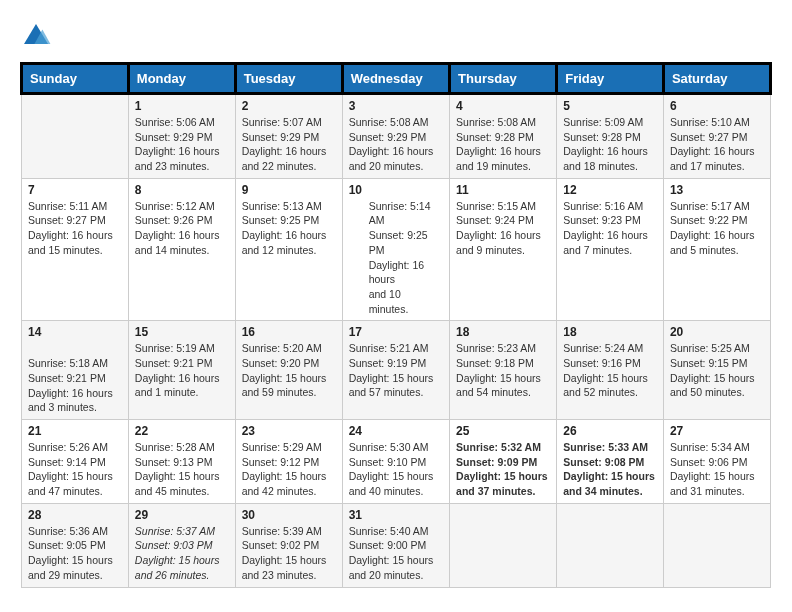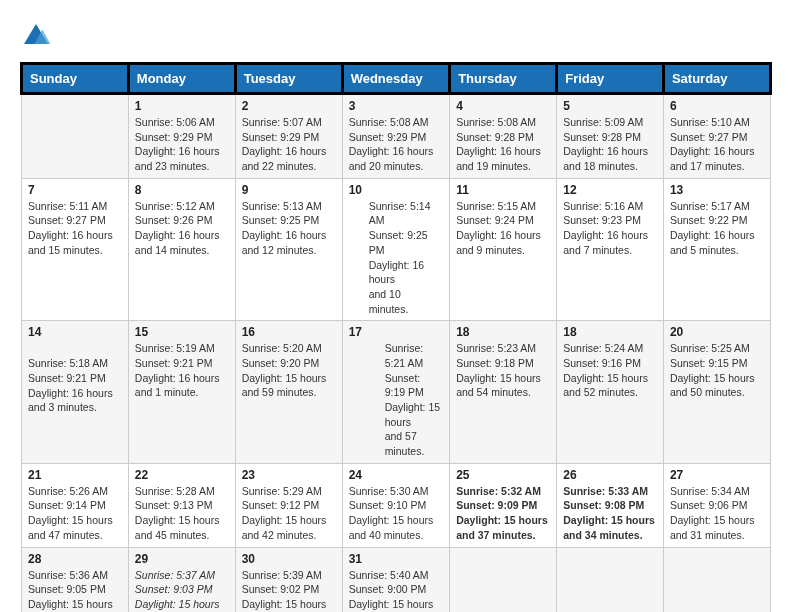--- a/index.html
+++ b/index.html
@@ -231,21 +231,21 @@
         </td>
         <td>
           <span class="day-number">16</span>
           <div class="day-info" style="white-space: pre-line;">Sunrise: 5:20 AM
 Sunset: 9:20 PM
 Daylight: 15 hours
 and 59 minutes.</div>
         </td>
         <td>
           <span class="day-number">17</span>
-          <div class="day-info" style="white-space: pre-line; margin-left: 36px;">Sunrise: 5:21 AM
+          <div class="day-info" style="white-space: pre-line;">Sunrise: 5:21 AM
 Sunset: 9:19 PM
 Daylight: 15 hours
 and 57 minutes.</div>
         </td>
         <td>
           <span class="day-number">18</span>
           <div class="day-info" style="white-space: pre-line;">Sunrise: 5:23 AM
 Sunset: 9:18 PM
 Daylight: 15 hours
 and 54 minutes.</div>

